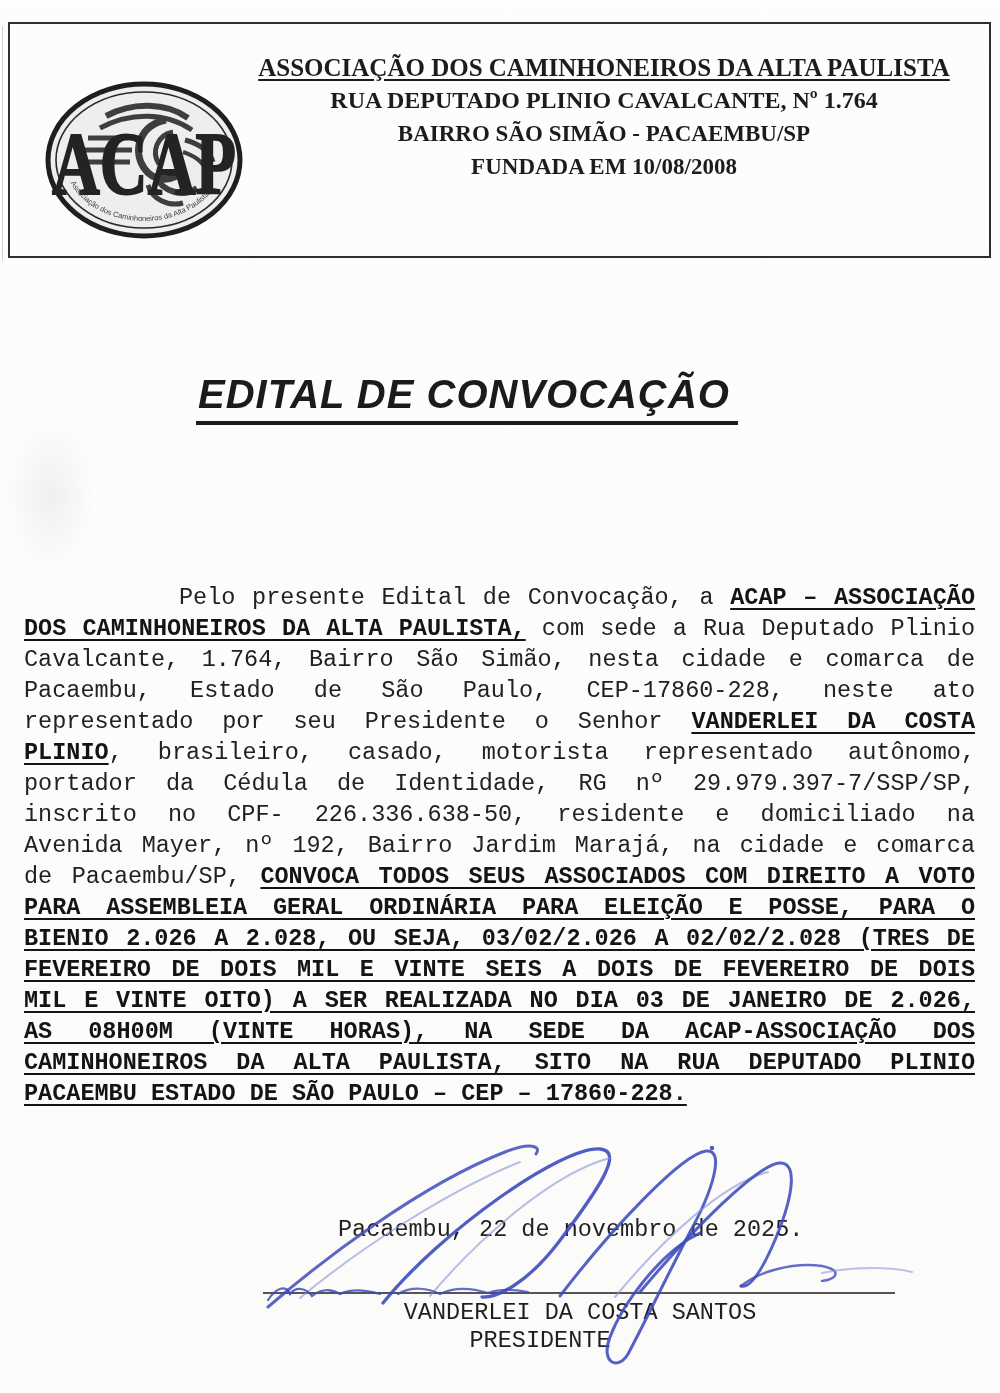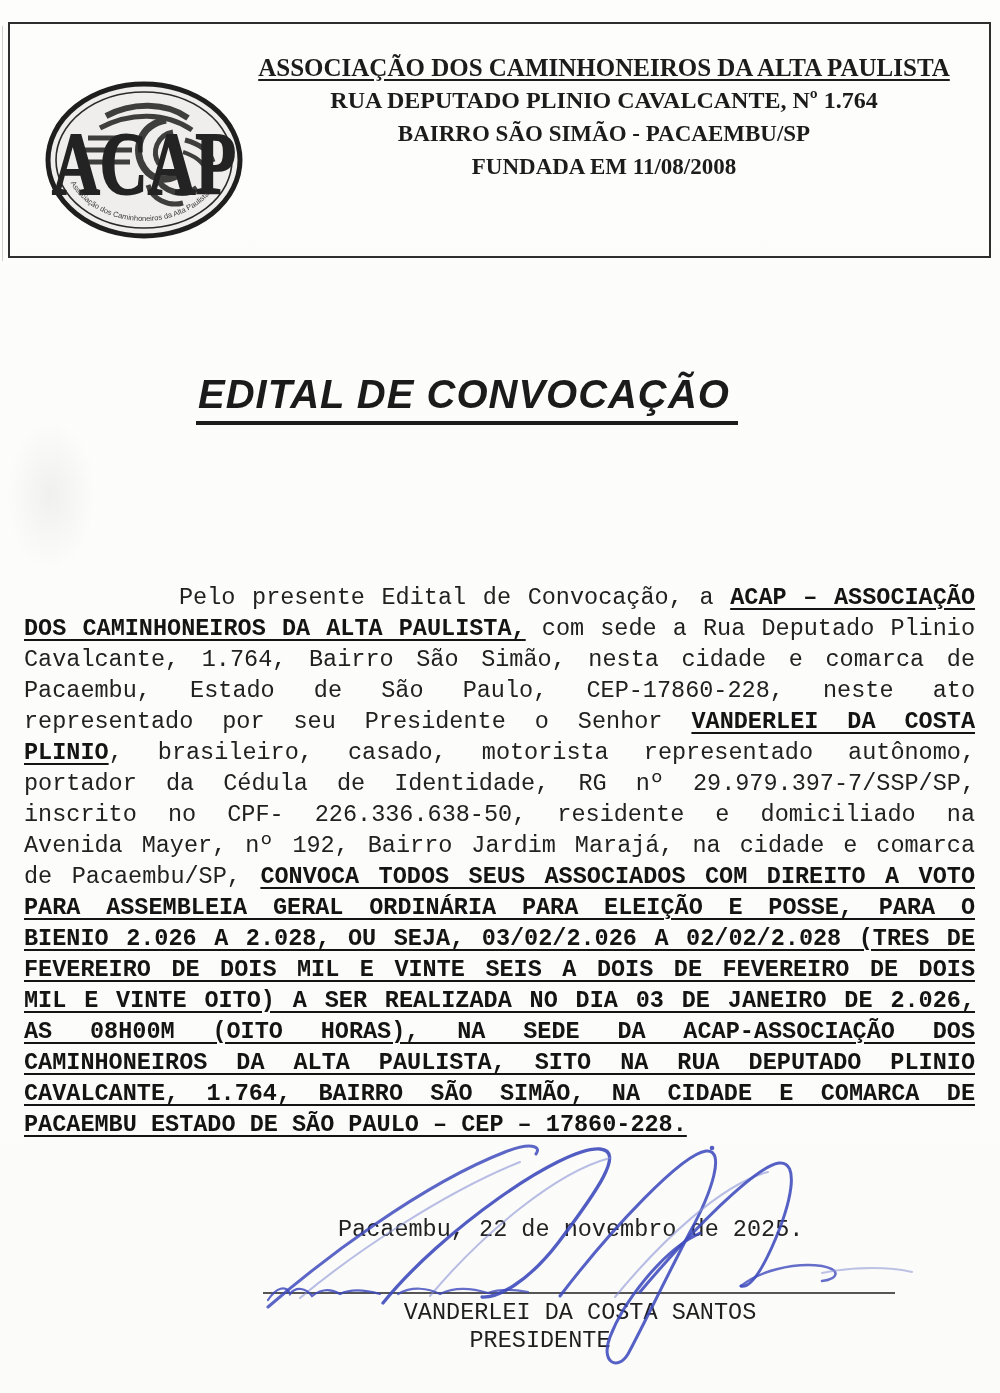--- a/index.html
+++ b/index.html
@@ -97,44 +97,43 @@
         <path id="logo-arc" d="M 22,92 A 80,63 0 0 0 178,92" fill="none"></path>
         <text font-size="7.5" fill="#3a3a3a" font-family="Liberation Sans, sans-serif">
           <textPath href="#logo-arc" startOffset="6%">Associação dos Caminhoneiros da Alta Paulista</textPath>
         </text>
       </svg>
     </div>
     <div class="header-text">
       <div class="ht1">ASSOCIAÇÃO DOS CAMINHONEIROS DA ALTA PAULISTA</div>
       <div class="ht2">RUA DEPUTADO PLINIO CAVALCANTE, Nº 1.764</div>
       <div class="ht3">BAIRRO SÃO SIMÃO - PACAEMBU/SP</div>
-      <div class="ht5">FUNDADA EM 11/08/2008</div>
+      <div class="ht5">FUNDADA EM 10/08/2008</div>
     </div>
   </div>
 
   <h1 class="doc-title">EDITAL DE CONVOCAÇÃO</h1>
 
   <div class="body-text">
       <div class="body-line" style="padding-left: 155px; margin-top: 22px;"><span>Pelo presente Edital de Convocação, a </span><span class="b u">ACAP – ASSOCIAÇÃO</span></div>
       <div class="body-line"><span class="b u">DOS CAMINHONEIROS DA ALTA PAULISTA,</span><span> com sede a Rua Deputado Plinio</span></div>
       <div class="body-line"><span>Cavalcante, 1.764, Bairro São Simão, nesta cidade e comarca de</span></div>
       <div class="body-line"><span>Pacaembu, Estado de São Paulo, CEP-17860-228, neste ato</span></div>
       <div class="body-line"><span>representado por seu Presidente o Senhor </span><span class="b u">VANDERLEI DA COSTA</span></div>
       <div class="body-line"><span class="b u">PLINIO</span><span>, brasileiro, casado, motorista representado autônomo,</span></div>
       <div class="body-line"><span>portador da Cédula de Identidade, RG nº 29.979.397-7/SSP/SP,</span></div>
       <div class="body-line"><span>inscrito no CPF- 226.336.638-50, residente e domiciliado na</span></div>
       <div class="body-line"><span>Avenida Mayer, nº 192, Bairro Jardim Marajá, na cidade e comarca</span></div>
       <div class="body-line"><span>de Pacaembu/SP, </span><span class="b u">CONVOCA TODOS SEUS ASSOCIADOS COM DIREITO A VOTO</span></div>
       <div class="body-line"><span class="b u">PARA ASSEMBLEIA GERAL ORDINÁRIA PARA ELEIÇÃO E POSSE, PARA O</span></div>
       <div class="body-line"><span class="b u">BIENIO 2.026 A 2.028, OU SEJA, 03/02/2.026 A 02/02/2.028 (TRES DE</span></div>
       <div class="body-line"><span class="b u">FEVEREIRO DE DOIS MIL E VINTE SEIS A DOIS DE FEVEREIRO DE DOIS</span></div>
       <div class="body-line"><span class="b u">MIL E VINTE OITO) A SER REALIZADA NO DIA 03 DE JANEIRO DE 2.026,</span></div>
-      <div class="body-line"><span class="b u">AS 08H00M (OITO HORAS), NA SEDE DA ACAP-ASSOCIAÇÃO DOS</span></div>
+      <div class="body-line"><span class="b u">AS 08H00M (VINTE HORAS), NA SEDE DA ACAP-ASSOCIAÇÃO DOS</span></div>
       <div class="body-line"><span class="b u">CAMINHONEIROS DA ALTA PAULISTA, SITO NA RUA DEPUTADO PLINIO</span></div>
-      <div class="body-line"><span class="b u">CAVALCANTE, 1.764, BAIRRO SÃO SIMÃO, NA CIDADE E COMARCA DE</span></div>
       <div class="body-line last"><span class="b u">PACAEMBU ESTADO DE SÃO PAULO – CEP – 17860-228.</span></div>
     </div>
 
   <div class="date-line">Pacaembu, 22 de novembro de 2025.</div>
   <div class="sig-rule"></div>
   <div class="sig-name">VANDERLEI DA COSTA SANTOS</div>
   <div class="sig-role">PRESIDENTE</div>
 
   <svg class="sig-ink" viewBox="180 1128 820 260" xmlns="http://www.w3.org/2000/svg">
     <g fill="none" stroke-linecap="round">

